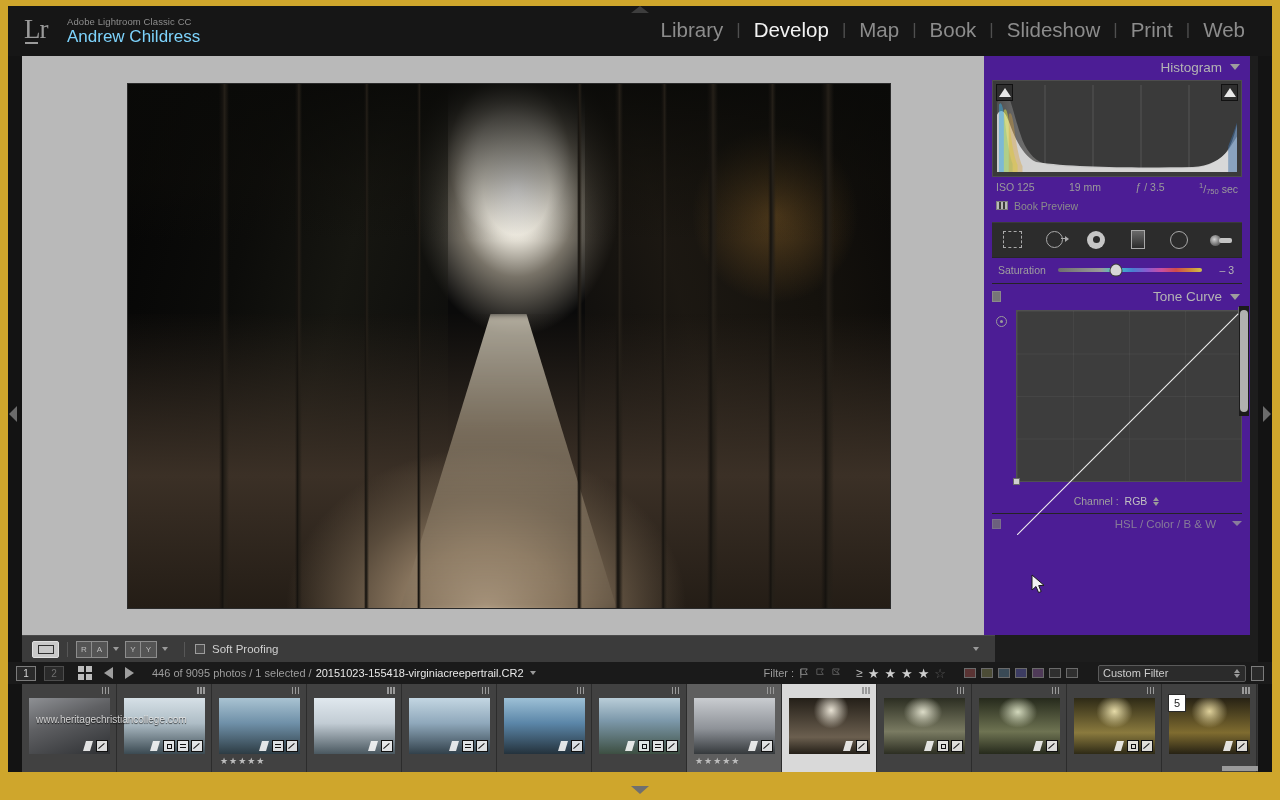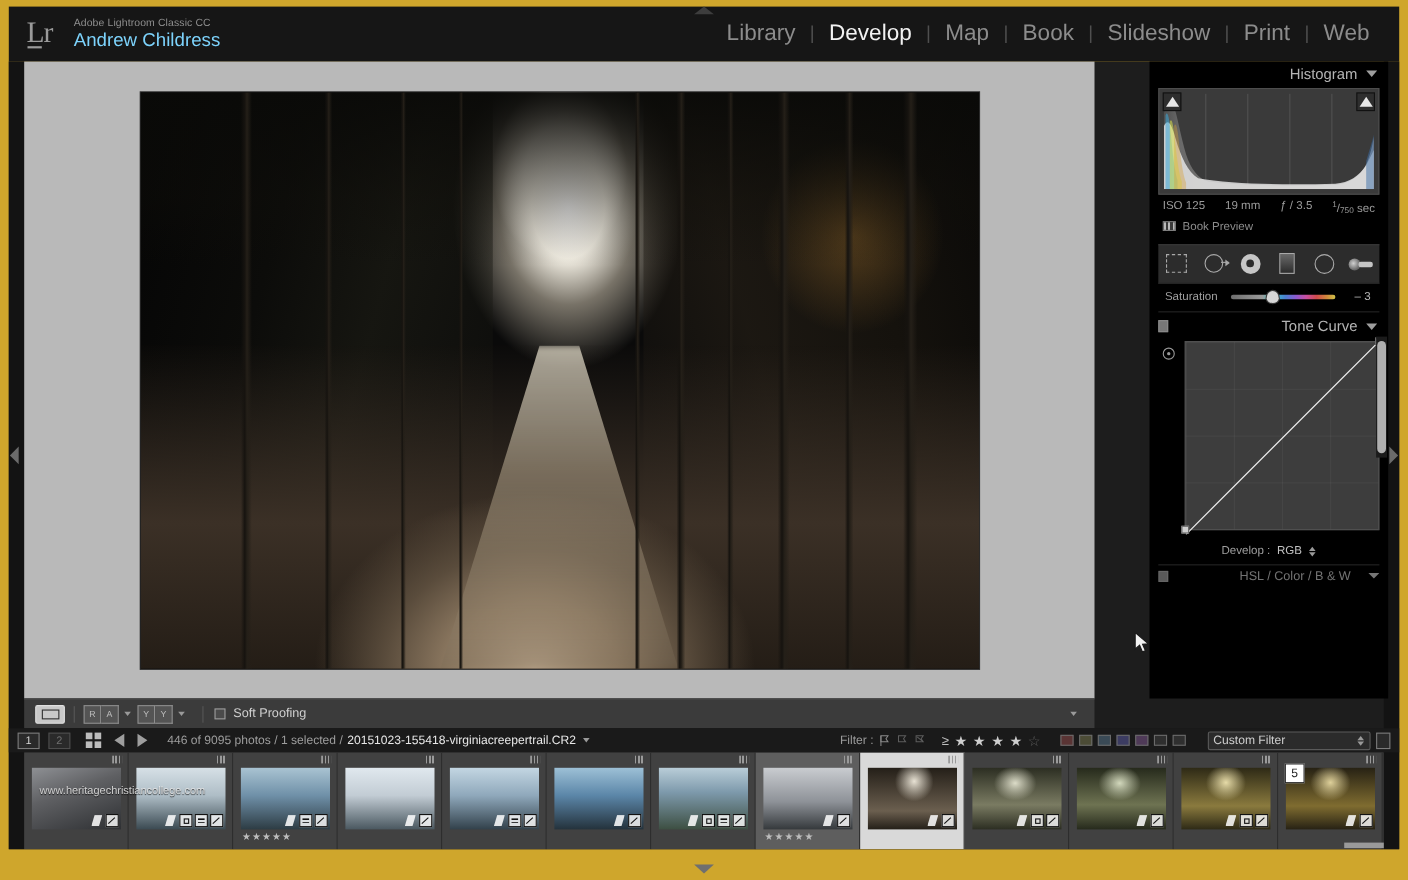--- a/index.html
+++ b/index.html
@@ -149,22 +149,22 @@
   }
   .tsep { width: 1px; height: 15px; background: #575757; margin: 0 10px; }
   .chk {
     width: 10px; height: 10px; border: 1px solid #9c9c9c;
     background: #4b4b4b; margin-right: 7px; display: inline-block;
   }
   .toolbar-caret { margin-left: auto; }
 
   
   .rightpanel {
-    position: absolute; right: 10px; top: 0; width: 217px; bottom: 137px;
-    background: #000000;
+    position: absolute; right: 22px; top: 0; width: 266px; bottom: 137px;
+    background: #4c1d95;
     overflow: hidden;
   }
   .panel-title {
     height: 22px; display: flex; align-items: center; justify-content: flex-end;
     padding: 0 10px 0 8px; color: #b4b4b4; font-size: 13.5px;
     cursor: pointer;
   }
   .panel-title .sw {
     width: 9px; height: 11px; background: #777; margin-right: auto;
     border: 1px solid #8a8a8a;
@@ -699,21 +699,21 @@
           <div class="tc-grid"></div>
           <svg class="tc-line" viewBox="0 0 100 100" preserveAspectRatio="none">
             <line x1="0" y1="100" x2="100" y2="0" stroke="#f0f0f0" stroke-width="1.1" vector-effect="non-scaling-stroke"></line>
           </svg>
           <span class="tc-handle tr"></span>
           <span class="tc-handle bl"></span>
         </div>
       </div>
 
       <div class="tc-channel">
-        <span>Develop :</span>
+        <span>Channel :</span>
         <span class="val">RGB</span>
         <span class="updown"></span>
       </div>
 
 
       <div class="hsl-row">
         <span class="sw2"></span>
         <span>HSL / Color / B &amp; W</span>
         <span class="caret-dn" style="border-top-width:5px;"></span>
       </div>

